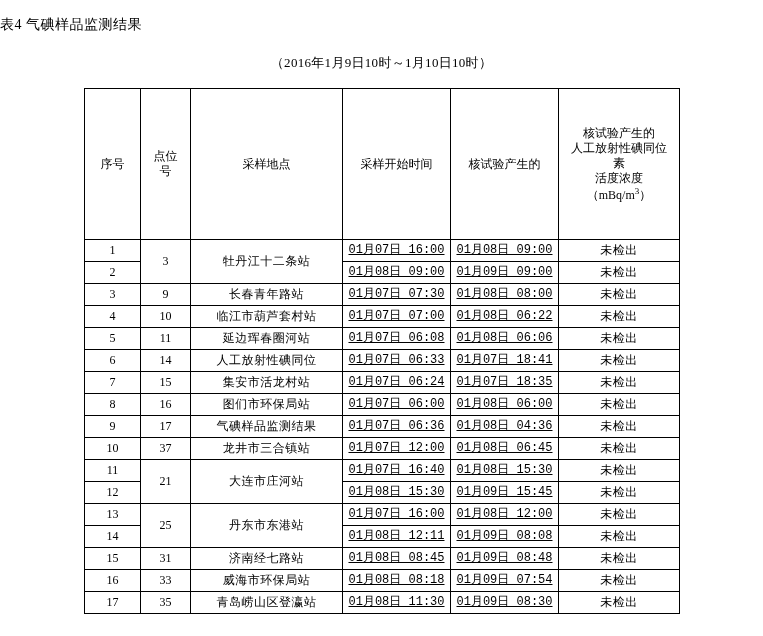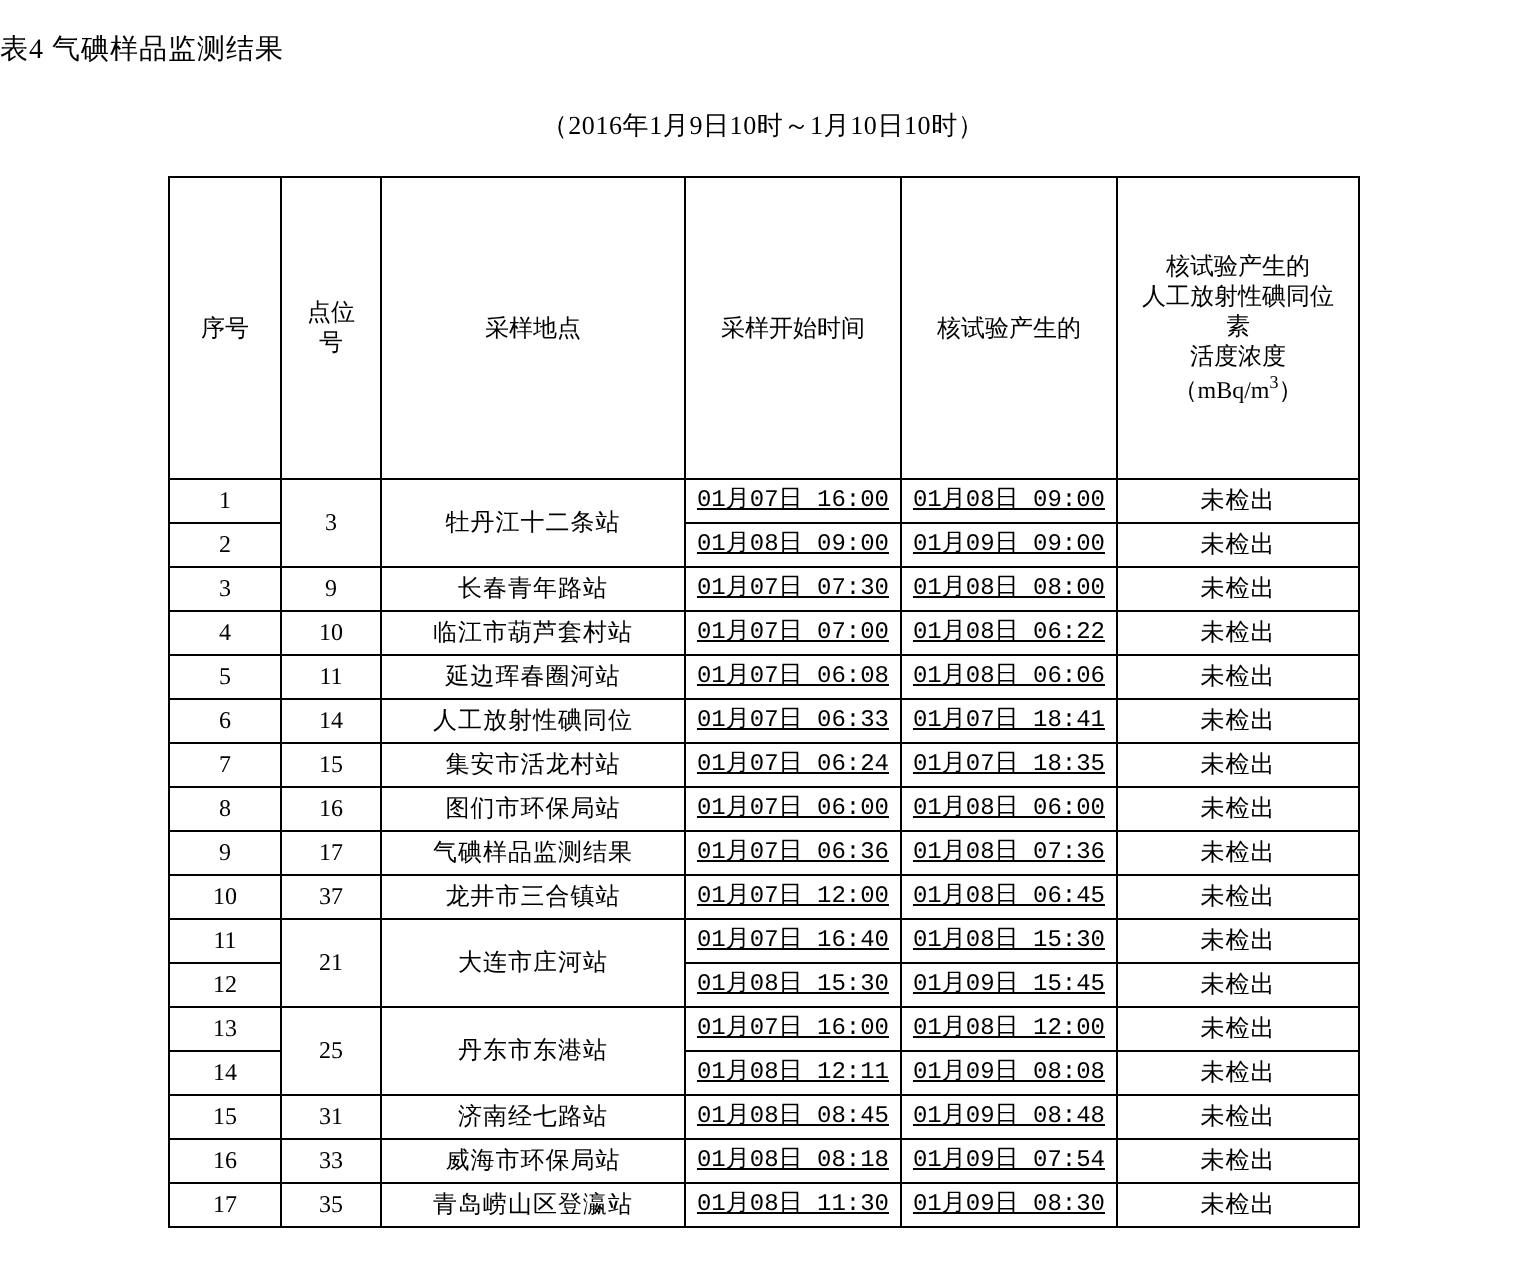--- a/index.html
+++ b/index.html
@@ -201,21 +201,21 @@
             <td class="place" rowspan="1">图们市环保局站</td>
             <td class="time">01月07日 06:00</td>
             <td class="time">01月08日 06:00</td>
             <td class="result">未检出</td>
           </tr>
           <tr>
             <td class="seq">9</td>
             <td class="sitenum" rowspan="1">17</td>
             <td class="place" rowspan="1">气碘样品监测结果</td>
             <td class="time">01月07日 06:36</td>
-            <td class="time">01月08日 07:36</td>
+            <td class="time">01月08日 04:36</td>
             <td class="result">未检出</td>
           </tr>
           <tr>
             <td class="seq">10</td>
             <td class="sitenum" rowspan="1">37</td>
             <td class="place" rowspan="1">龙井市三合镇站</td>
             <td class="time">01月07日 12:00</td>
             <td class="time">01月08日 06:45</td>
             <td class="result">未检出</td>
           </tr>

